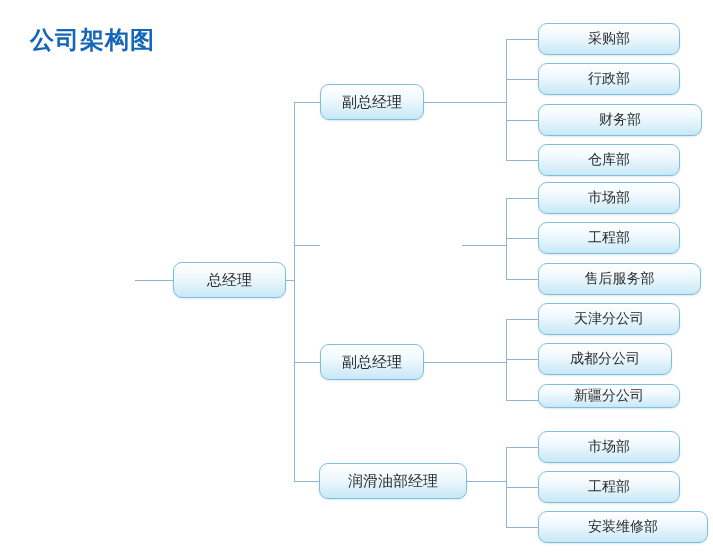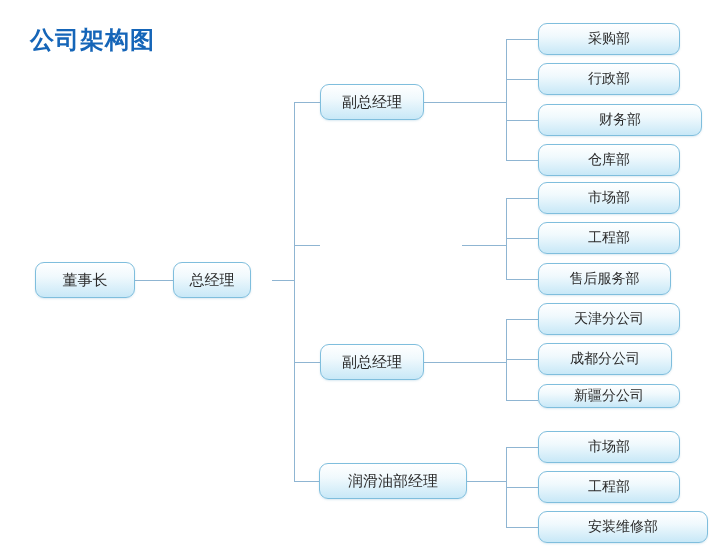--- a/index.html
+++ b/index.html
@@ -56,35 +56,34 @@
          M462 245 H506  M506 198 V279
          M506 198 H538  M506 238 H538  M506 279 H538
          M424 362 H506  M506 319 V400
          M506 319 H538  M506 359 H538  M506 400 H538
          M466 481 H506  M506 447 V527
          M506 447 H538  M506 487 H538  M506 527 H538"></path>
   </svg>
 
   <div class="page-title">公司架构图</div>
 
-  <div class="node" style="left:35px;  top:262px; width:100px; height:36px">董事长</div>
-  <div class="node" style="left:173px; top:262px; width:78px;  height:36px">总经理</div>
+  <div class="node" style="left:173px; top:262px; width:113px;  height:36px">总经理</div>
 
   <div class="node" style="left:320px; top:84px;  width:104px; height:36px">副总经理</div>
   <div class="node" style="left:320px; top:344px; width:104px; height:36px">副总经理</div>
   <div class="node" style="left:319px; top:463px; width:148px; height:36px">润滑油部经理</div>
 
   <div class="node leaf" style="left:538px; top:23px;  width:142px; height:32px">采购部</div>
   <div class="node leaf" style="left:538px; top:63px;  width:142px; height:32px">行政部</div>
   <div class="node leaf" style="left:538px; top:104px; width:164px; height:32px">财务部</div>
   <div class="node leaf" style="left:538px; top:144px; width:142px; height:32px">仓库部</div>
 
   <div class="node leaf" style="left:538px; top:182px; width:142px; height:32px">市场部</div>
   <div class="node leaf" style="left:538px; top:222px; width:142px; height:32px">工程部</div>
-  <div class="node leaf" style="left:538px; top:263px; width:133px; height:32px">售后服务部</div>
+  <div class="node leaf" style="left:538px; top:263px; width:163px; height:32px">售后服务部</div>
 
   <div class="node leaf" style="left:538px; top:303px; width:142px; height:32px">天津分公司</div>
   <div class="node leaf" style="left:538px; top:343px; width:134px; height:32px">成都分公司</div>
   <div class="node leaf" style="left:538px; top:384px; width:142px; height:24px">新疆分公司</div>
 
   <div class="node leaf" style="left:538px; top:431px; width:142px; height:32px">市场部</div>
   <div class="node leaf" style="left:538px; top:471px; width:142px; height:32px">工程部</div>
   <div class="node leaf" style="left:538px; top:511px; width:170px; height:32px">安装维修部</div>
 
 </div>

